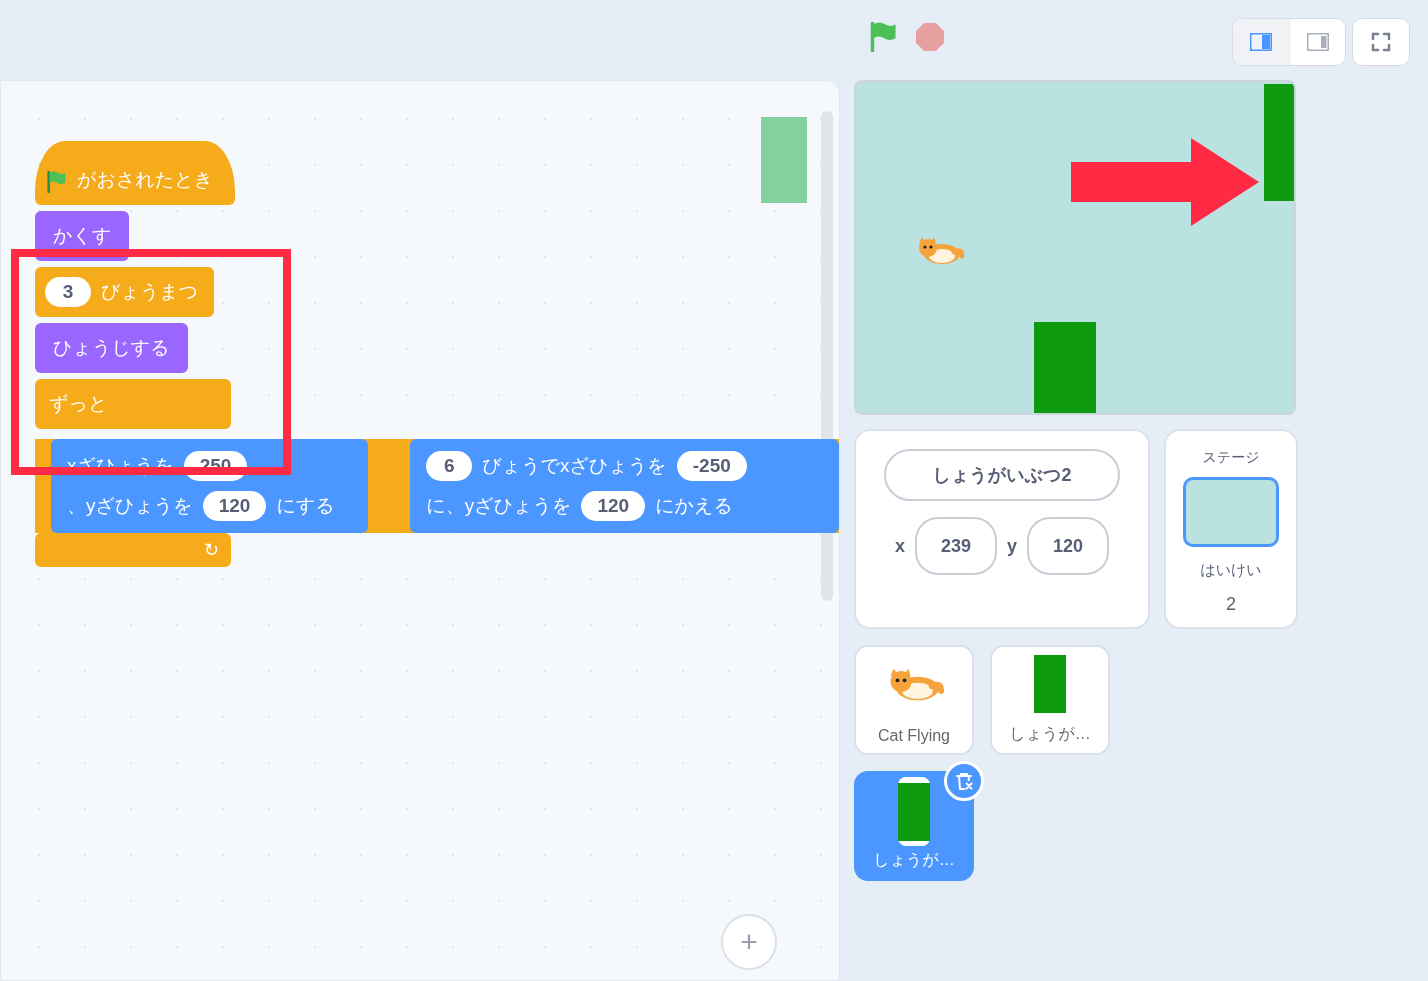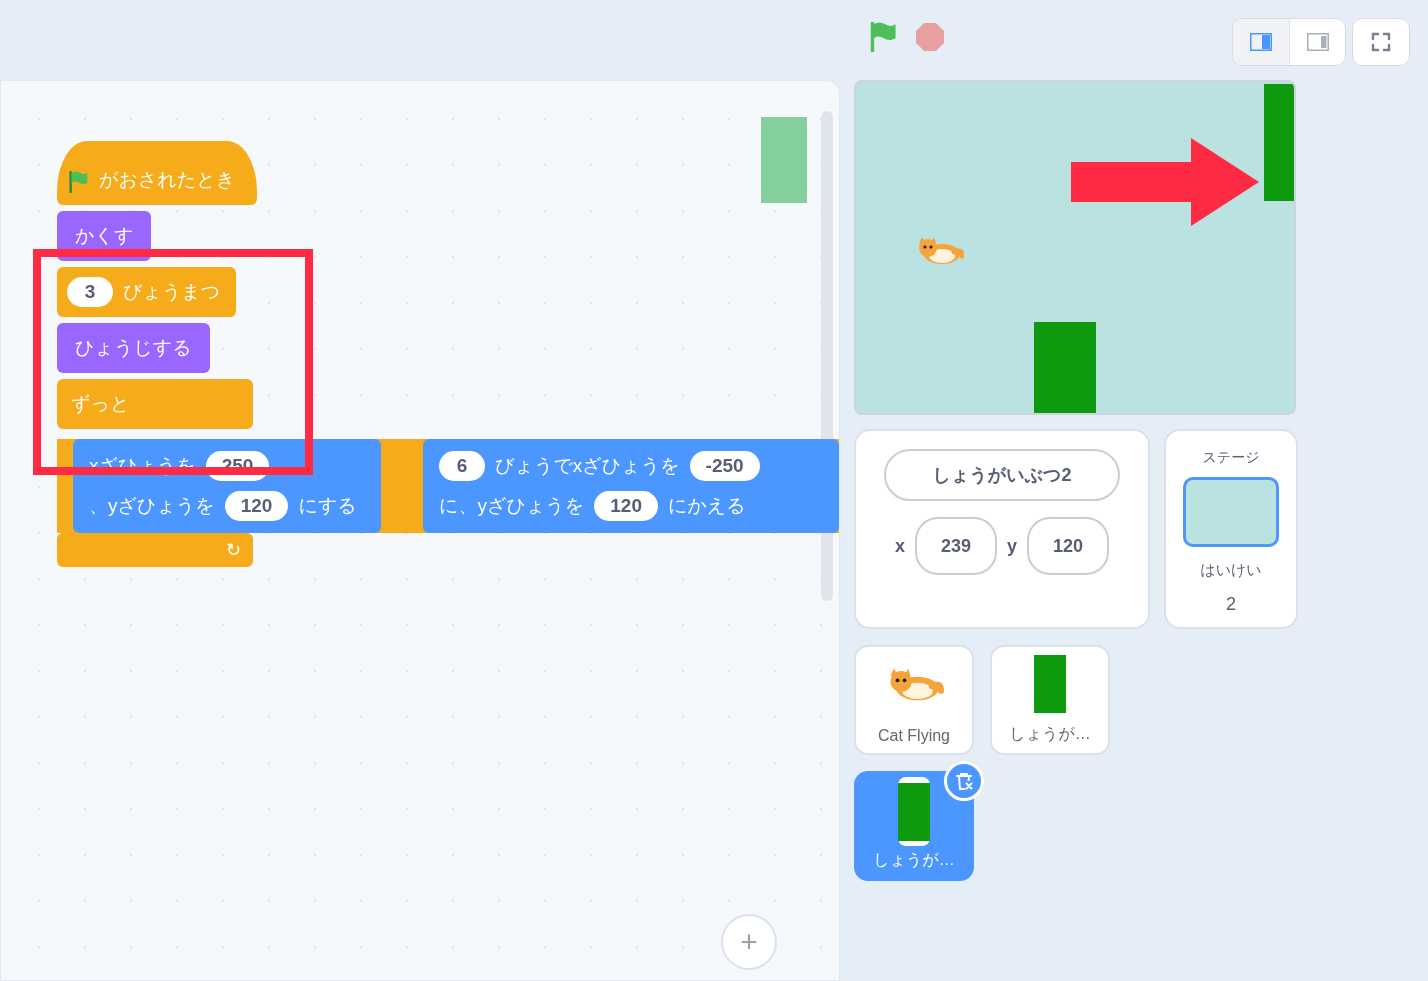--- a/index.html
+++ b/index.html
@@ -49,21 +49,21 @@
   .tile.selected .thumb { background:white; margin:4px 4px 0; width:auto; border-radius:8px; }
   .delete-badge { position:absolute; top:-12px; right:-12px; width:40px; height:40px; background:#4c97ff; border-radius:50%; display:flex; align-items:center; justify-content:center; border:3px solid white; font-size:20px; color:white;}
 
   .stage-panel { width: 134px; text-align:center; }
   .stage-thumb { width:96px; height:70px; margin: 10px auto 14px; border: 3px solid #4c97ff; border-radius: 10px; background:#bae2e1; }
 
   
   .ws-thumb { position:absolute; right:32px; top:36px; width:46px; height:86px; background:#85d19d; }
 
   
-  .stack { position:absolute; left:56px; top:60px; color:white; font-size:19px; }
+  .stack { position:absolute; left:34px; top:60px; color:white; font-size:19px; }
   .hat { width:200px; height:64px; background:#f5ab1a; border-radius: 30px 30px 6px 6px / 50px 50px 6px 6px; display:flex; align-items:center; padding:14px 12px 0; gap:10px;}
   .hat .mini-flag { transform: translateY(2px); }
 
   .control-c { background:#f5ab1a; border-radius: 6px; padding: 10px 16px 10px 10px; display:inline-flex; align-items:center; gap:10px; min-height:50px;}
   .looks { background:#9966ff; border-radius: 6px; padding: 12px 18px; display:inline-flex; align-items:center;}
   .motion { background:#4c97ff; border-radius: 6px; padding: 12px 16px; display:inline-flex; align-items:center; gap:10px; flex-wrap:wrap;}
   .forever { background:#f5ab1a; width:196px; border-radius: 6px; padding: 12px 14px 12px; }
   .forever-body { margin-left: -0px; margin-top:10px; }
   .forever-bottom { background:#f5ab1a; height: 34px; border-radius: 6px; width:196px; display:flex; align-items:center; justify-content:flex-end; padding-right:12px;}
   .arrow-loop { font-size:18px; }

